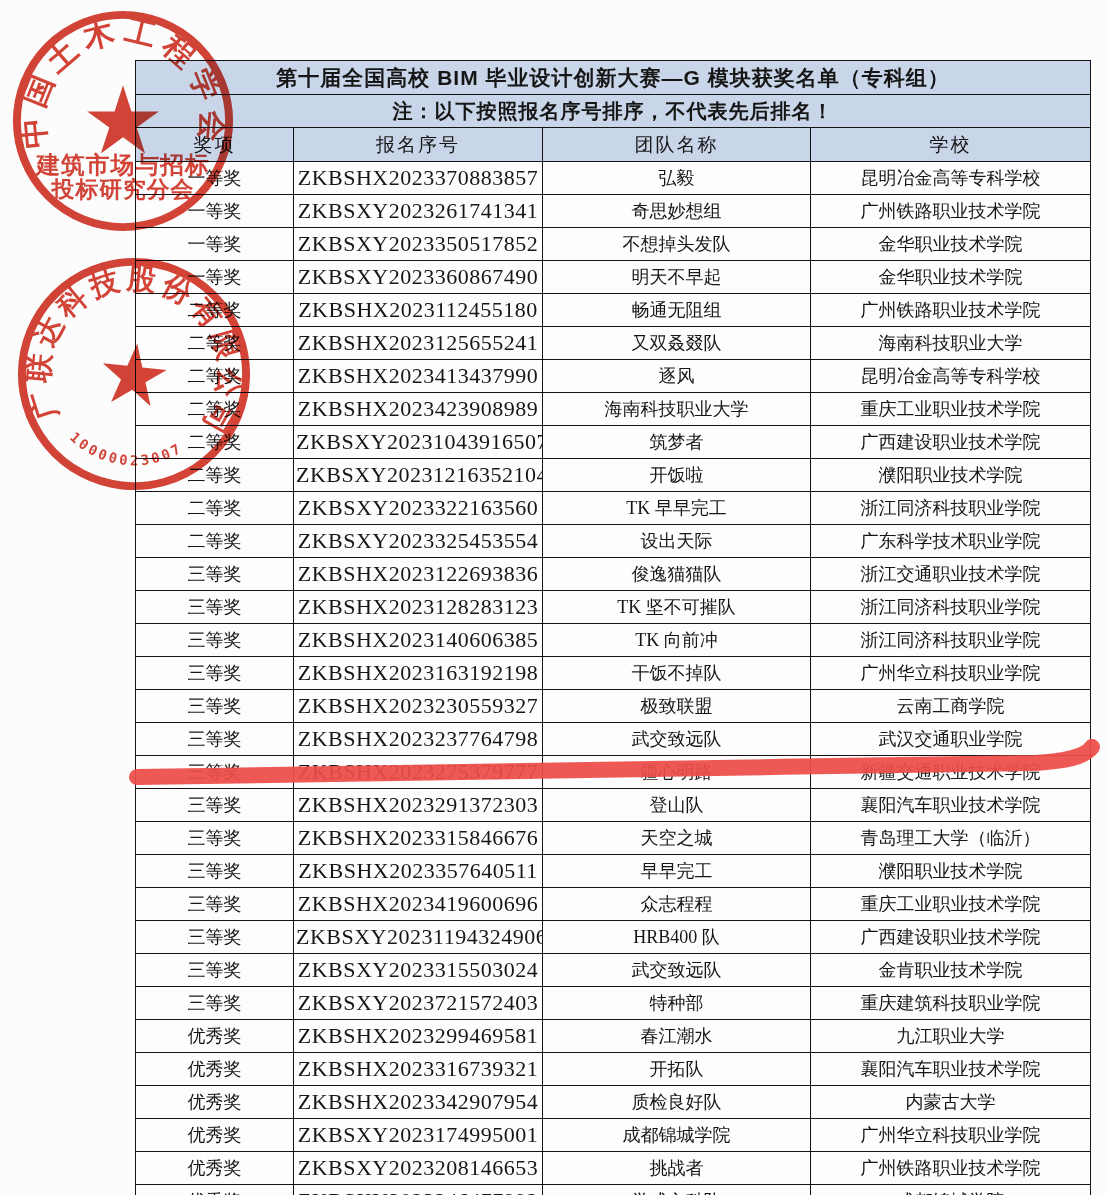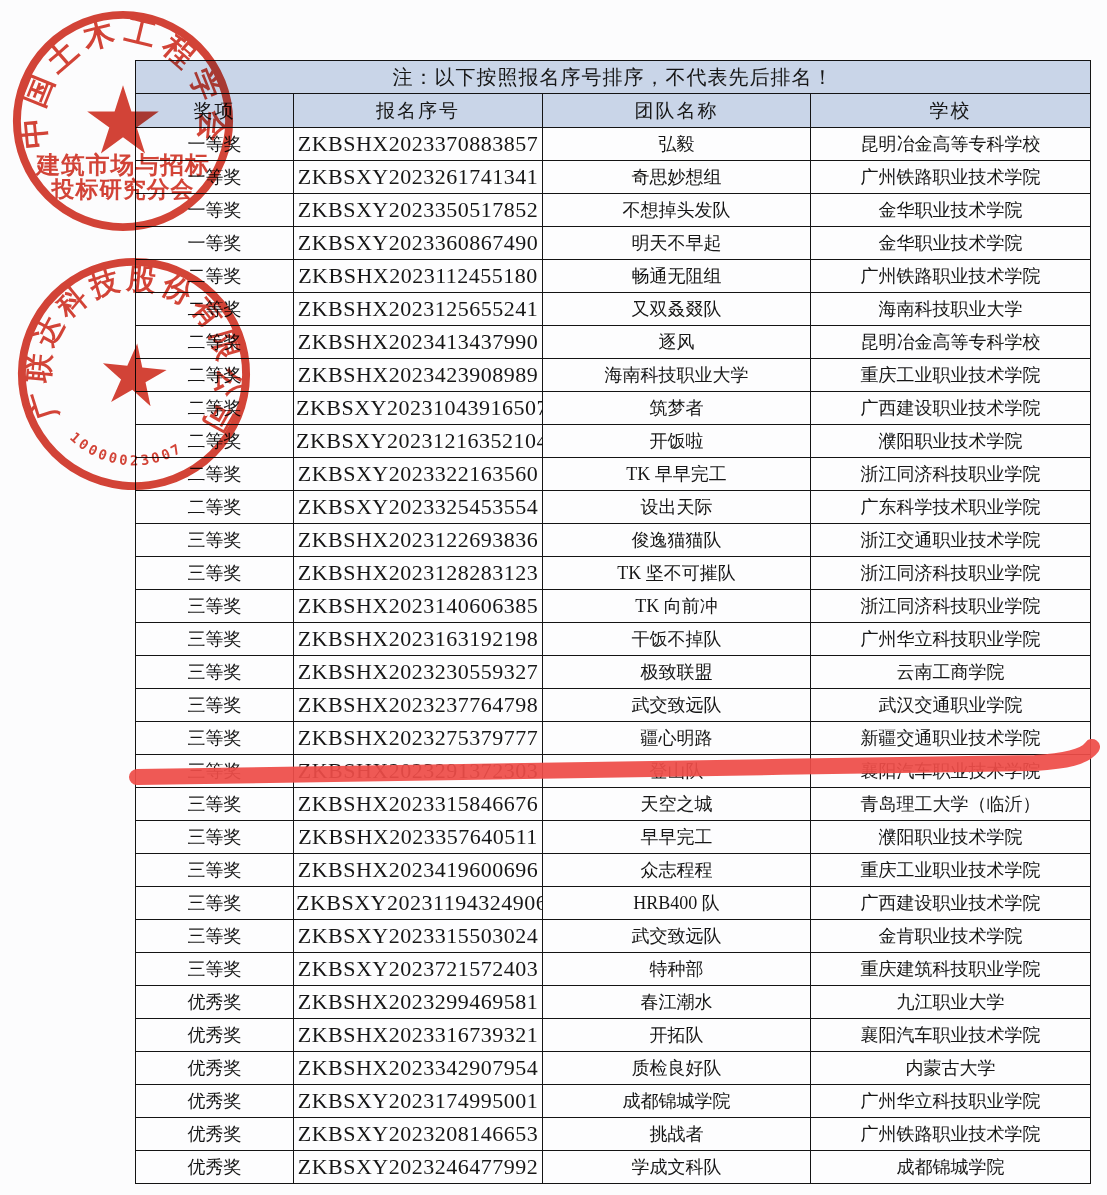--- a/index.html
+++ b/index.html
@@ -20,21 +20,21 @@
     text-align:center;vertical-align:middle;
     padding:0 2px;overflow:hidden;white-space:nowrap;
     color:#161616;
   }
   .title-row th{
     height:33px;background:#c9d5e8;
     font-size:21px;font-weight:bold;letter-spacing:1px;
   }
   .note-row th{
     height:32px;background:#c9d5e8;
-    font-size:20px;font-weight:normal;letter-spacing:1px;
+    font-size:20px;font-weight:bold;letter-spacing:1px;
   }
   .header-row th{
     height:33px;background:#c9d5e8;
     font-size:19px;font-weight:normal;letter-spacing:2px;
   }
   tbody td{
     height:32px;
     font-family:"Liberation Serif","DejaVu Serif",serif;
     font-size:18px;
   }
@@ -56,20 +56,23 @@
 <div class="page">
 
   <table class="award-table">
     <colgroup>
       <col style="width:158px">
         <col style="width:249px">
         <col style="width:268px">
         <col style="width:280px">
     </colgroup>
     <thead>
+      <tr class="title-row">
+        <th colspan="4">第十届全国高校 BIM 毕业设计创新大赛—G 模块获奖名单（专科组）</th>
+      </tr>
       <tr class="note-row">
         <th colspan="4">注：以下按照报名序号排序，不代表先后排名！</th>
       </tr>
       <tr class="header-row" id="header-row">
           <th>奖项</th>
           <th>报名序号</th>
           <th>团队名称</th>
           <th>学校</th>
         </tr>
     </thead>

